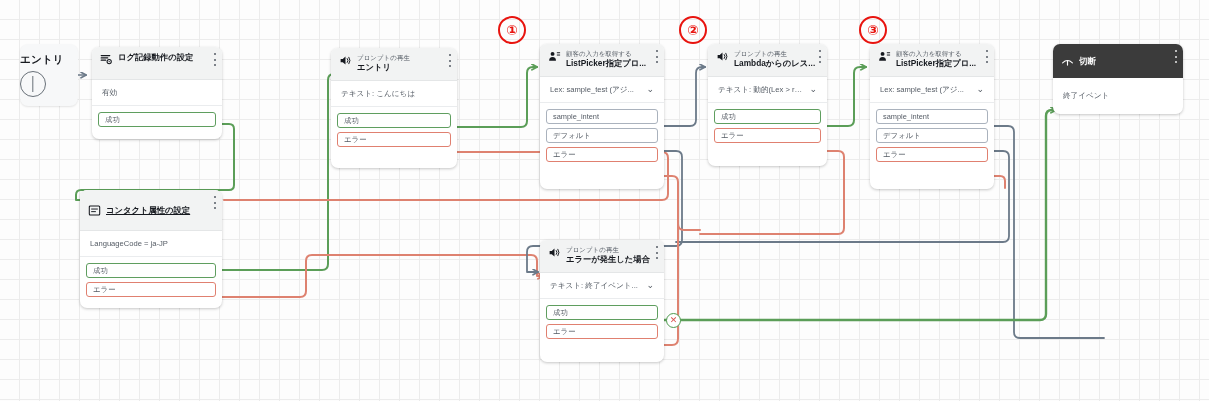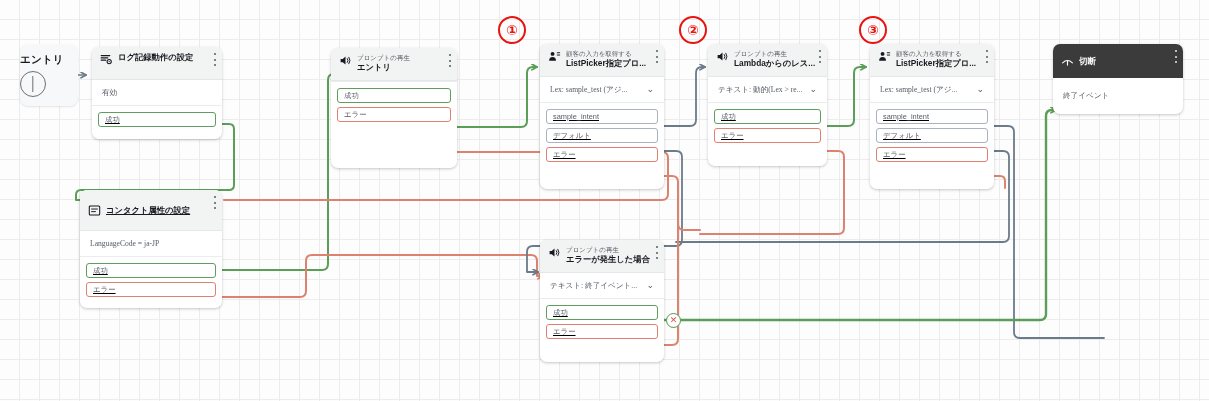--- a/index.html
+++ b/index.html
@@ -68,31 +68,31 @@
     white-space:nowrap;overflow:hidden;text-overflow:ellipsis;display:block;
   }
   .node-head.dark .head-title{color:#ffffff;font-size:8.5px;line-height:13px;}
   .kebab{
     position:absolute;right:6px;top:6px;width:3px;height:13px;
     display:flex;flex-direction:column;justify-content:space-between;align-items:center;
   }
   .kebab i{display:block;width:2px;height:2px;border-radius:50%;background:#545b64;}
   .node-head.dark .kebab i{background:#e9e9e9;}
 
-  .node-body{padding:7px 10px;font-family:Liberation Serif, serif;}
+  .node-body{padding:7px 10px;}
   .body-text{
     font-size:7.6px;color:#545b64;line-height:11px;
     white-space:nowrap;overflow:hidden;text-overflow:ellipsis;
   }
   .body-row{display:flex;align-items:center;gap:4px;}
   .body-row .body-text{flex:1 1 auto;min-width:0;}
   .chev{flex:0 0 9px;font-size:9px;color:#545b64;line-height:9px;text-align:right;}
 
   .ports{padding:0 6px 6px 6px;border-top:1px solid #eaecee;padding-top:6px;}
-  .node-body + .ports{border-top:1px solid #eaecee;text-decoration:underline;}
+  .node-body + .ports{border-top:1px solid #eaecee;}
   .port{
     height:15px;border-radius:3px;background:#fff;
     display:flex;align-items:center;padding:0 6px;
     font-size:7.4px;color:#545b64;margin-bottom:4px;
     box-sizing:border-box;border:1px solid #aab2bd;
   }
   .port:last-child{margin-bottom:0;}
   .port.ok{border-color:#5f9e5f;}
   .port.err{border-color:#e08070;}
   .port.neutral{border-color:#aab2bd;}
@@ -245,20 +245,23 @@
       <span class="head-text">
         <span class="head-kicker">プロンプトの再生</span>
         <span class="head-title">エントリ</span>
       </span>
       <span class="kebab">
           <i></i>
           <i></i>
           <i></i>
         </span>
     </div>
+    <div class="node-body">
+      <div class="body-text">テキスト: こんにちは</div>
+    </div>
     <div class="ports">
       <div class="port ok">成功</div>
       <div class="port err">エラー</div>
     </div>
   </div>
 
   <div class="node" style="left:540px;top:44px;width:124px;height:145px;">
     <div class="node-head">
       <span class="head-icon">
         <svg width="13" height="13" viewBox="0 0 16 16">

